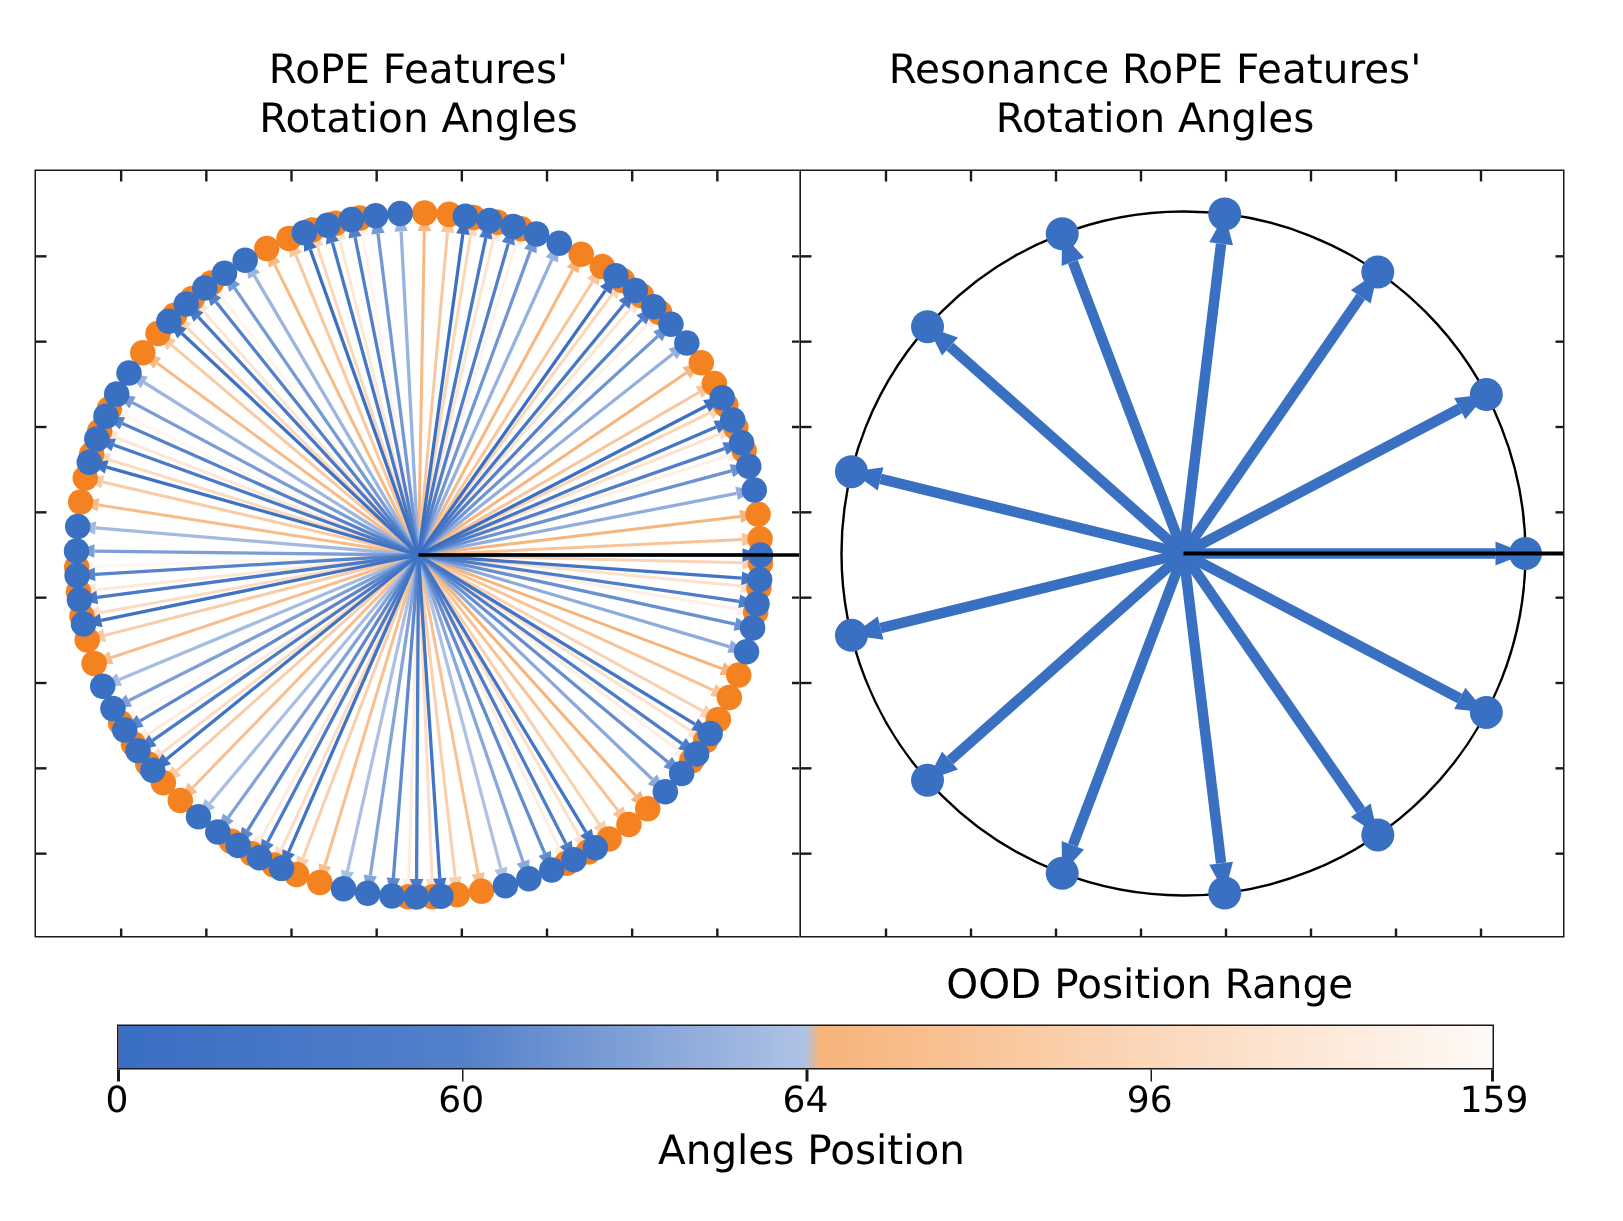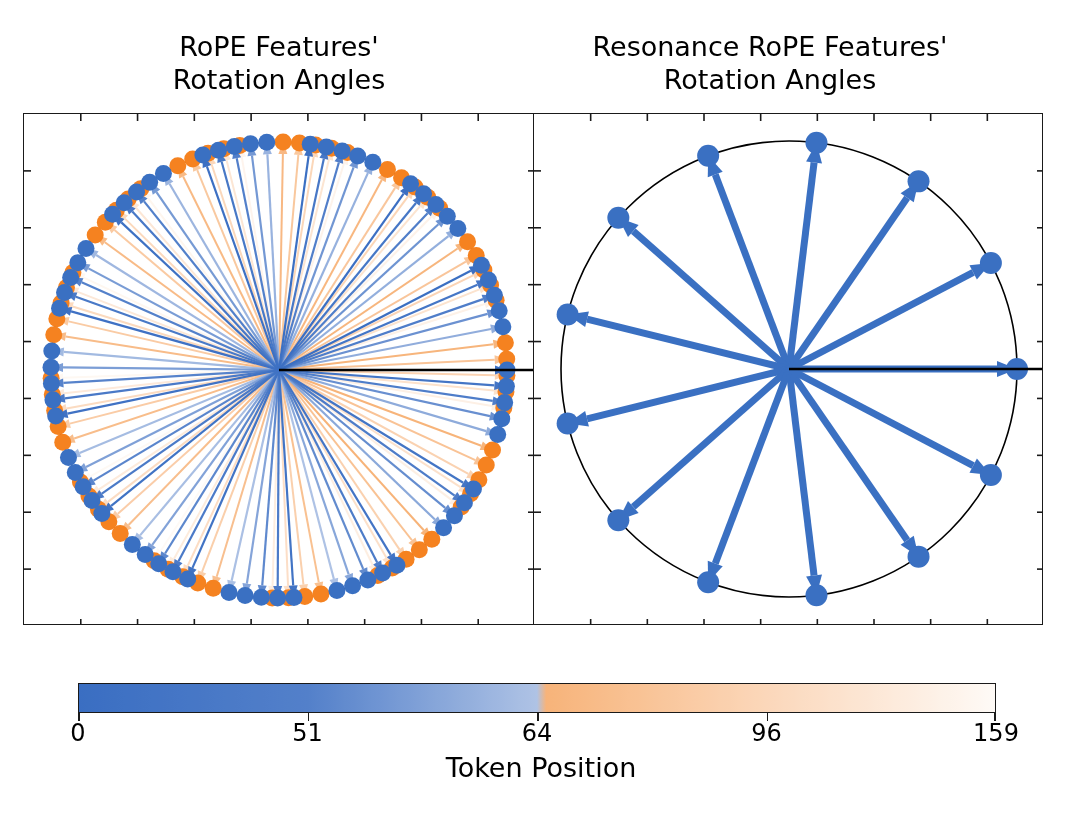--- a/index.html
+++ b/index.html
@@ -585,34 +585,35 @@
           <line x1="0" y1="341.3333333333333" x2="7" y2="341.3333333333333" stroke="#1a1a1a" stroke-width="1.6"></line>
           <line x1="510" y1="341.3333333333333" x2="503" y2="341.3333333333333" stroke="#1a1a1a" stroke-width="1.6"></line>
           <line x1="0" y1="398.22222222222223" x2="7" y2="398.22222222222223" stroke="#1a1a1a" stroke-width="1.6"></line>
           <line x1="510" y1="398.22222222222223" x2="503" y2="398.22222222222223" stroke="#1a1a1a" stroke-width="1.6"></line>
           <line x1="0" y1="455.1111111111111" x2="7" y2="455.1111111111111" stroke="#1a1a1a" stroke-width="1.6"></line>
           <line x1="510" y1="455.1111111111111" x2="503" y2="455.1111111111111" stroke="#1a1a1a" stroke-width="1.6"></line>
         </g>
       </svg>
   </div>
 
+  <div class="range-label" id="label-ood">OOD Position Range</div>
 
   <div id="cbar-wrap">
     <div id="cbar" style="background: linear-gradient(to right, rgb(58, 110, 194) 0%, rgb(59, 111, 194) 1%, rgb(60, 111, 195) 2%, rgb(61, 112, 195) 3%, rgb(62, 113, 195) 4%, rgb(63, 114, 196) 5%, rgb(64, 114, 196) 6%, rgb(65, 115, 196) 7%, rgb(66, 116, 197) 8%, rgb(67, 116, 197) 9%, rgb(68, 117, 197) 10%, rgb(69, 118, 198) 11%, rgb(70, 119, 198) 12%, rgb(71, 119, 198) 13%, rgb(72, 120, 198) 14%, rgb(73, 121, 199) 15%, rgb(74, 122, 199) 16%, rgb(75, 122, 199) 17%, rgb(76, 123, 200) 18%, rgb(77, 124, 200) 19%, rgb(78, 124, 200) 20%, rgb(79, 125, 201) 21%, rgb(80, 126, 201) 22%, rgb(81, 127, 201) 23%, rgb(82, 127, 202) 24%, rgb(83, 128, 202) 25%, rgb(87, 131, 203) 26%, rgb(90, 133, 204) 27%, rgb(94, 136, 205) 28%, rgb(98, 139, 206) 29%, rgb(101, 141, 207) 30%, rgb(105, 144, 208) 31%, rgb(109, 147, 210) 32%, rgb(112, 149, 211) 33%, rgb(116, 152, 212) 34%, rgb(120, 155, 213) 35%, rgb(123, 157, 214) 36%, rgb(127, 160, 215) 37%, rgb(131, 163, 216) 38%, rgb(135, 166, 217) 39%, rgb(138, 168, 218) 40%, rgb(142, 171, 219) 41%, rgb(146, 174, 220) 42%, rgb(149, 176, 221) 43%, rgb(153, 179, 223) 44%, rgb(157, 182, 224) 45%, rgb(160, 184, 225) 46%, rgb(164, 187, 226) 47%, rgb(168, 190, 227) 48%, rgb(171, 192, 228) 49%, rgb(175, 195, 229) 50%, rgb(247, 179, 122) 51%, rgb(247, 181, 124) 52%, rgb(247, 182, 127) 53%, rgb(248, 184, 130) 54%, rgb(248, 185, 132) 55%, rgb(248, 187, 135) 56%, rgb(248, 188, 138) 57%, rgb(248, 190, 140) 58%, rgb(248, 191, 143) 59%, rgb(249, 193, 146) 60%, rgb(249, 194, 148) 61%, rgb(249, 196, 151) 62%, rgb(249, 197, 154) 63%, rgb(249, 199, 157) 64%, rgb(249, 200, 159) 65%, rgb(250, 202, 162) 66%, rgb(250, 203, 165) 67%, rgb(250, 205, 167) 68%, rgb(250, 206, 170) 69%, rgb(250, 208, 173) 70%, rgb(250, 209, 175) 71%, rgb(251, 211, 178) 72%, rgb(251, 212, 181) 73%, rgb(251, 214, 183) 74%, rgb(251, 215, 186) 75%, rgb(251, 216, 188) 76%, rgb(251, 218, 191) 77%, rgb(251, 219, 193) 78%, rgb(251, 221, 196) 79%, rgb(252, 222, 198) 80%, rgb(252, 223, 200) 81%, rgb(252, 225, 203) 82%, rgb(252, 226, 205) 83%, rgb(252, 228, 208) 84%, rgb(252, 229, 210) 85%, rgb(252, 230, 212) 86%, rgb(252, 232, 215) 87%, rgb(253, 233, 217) 88%, rgb(253, 235, 220) 89%, rgb(253, 236, 222) 90%, rgb(253, 237, 224) 91%, rgb(253, 239, 227) 92%, rgb(253, 240, 229) 93%, rgb(253, 242, 232) 94%, rgb(253, 243, 234) 95%, rgb(254, 244, 236) 96%, rgb(254, 246, 239) 97%, rgb(254, 247, 241) 98%, rgb(254, 249, 244) 99%, rgb(254, 250, 246) 100%);"></div>
   </div>
   <div id="cbar-ticks">
       <div class="tk" style="left: 0px;"></div>
       <div class="tk" style="left: 229.5px;"></div>
       <div class="tk" style="left: 459px;"></div>
       <div class="tk" style="left: 688.5px;"></div>
       <div class="tk" style="left: 916.4px;"></div>
     </div>
   <div id="cbar-labels">
       <div class="lb" style="left: 78px;">0</div>
-      <div class="lb" style="left: 307.5px;">51</div>
+      <div class="lb" style="left: 307.5px;">60</div>
       <div class="lb" style="left: 537px; text-align: right;">64</div>
       <div class="lb" style="left: 766.5px;">96</div>
       <div class="lb" style="left: 996px;">159</div>
     </div>
 
-  <div id="xlabel">Token Position</div>
+  <div id="xlabel">Angles Position</div>
 
 </div>
 
 </body></html>

